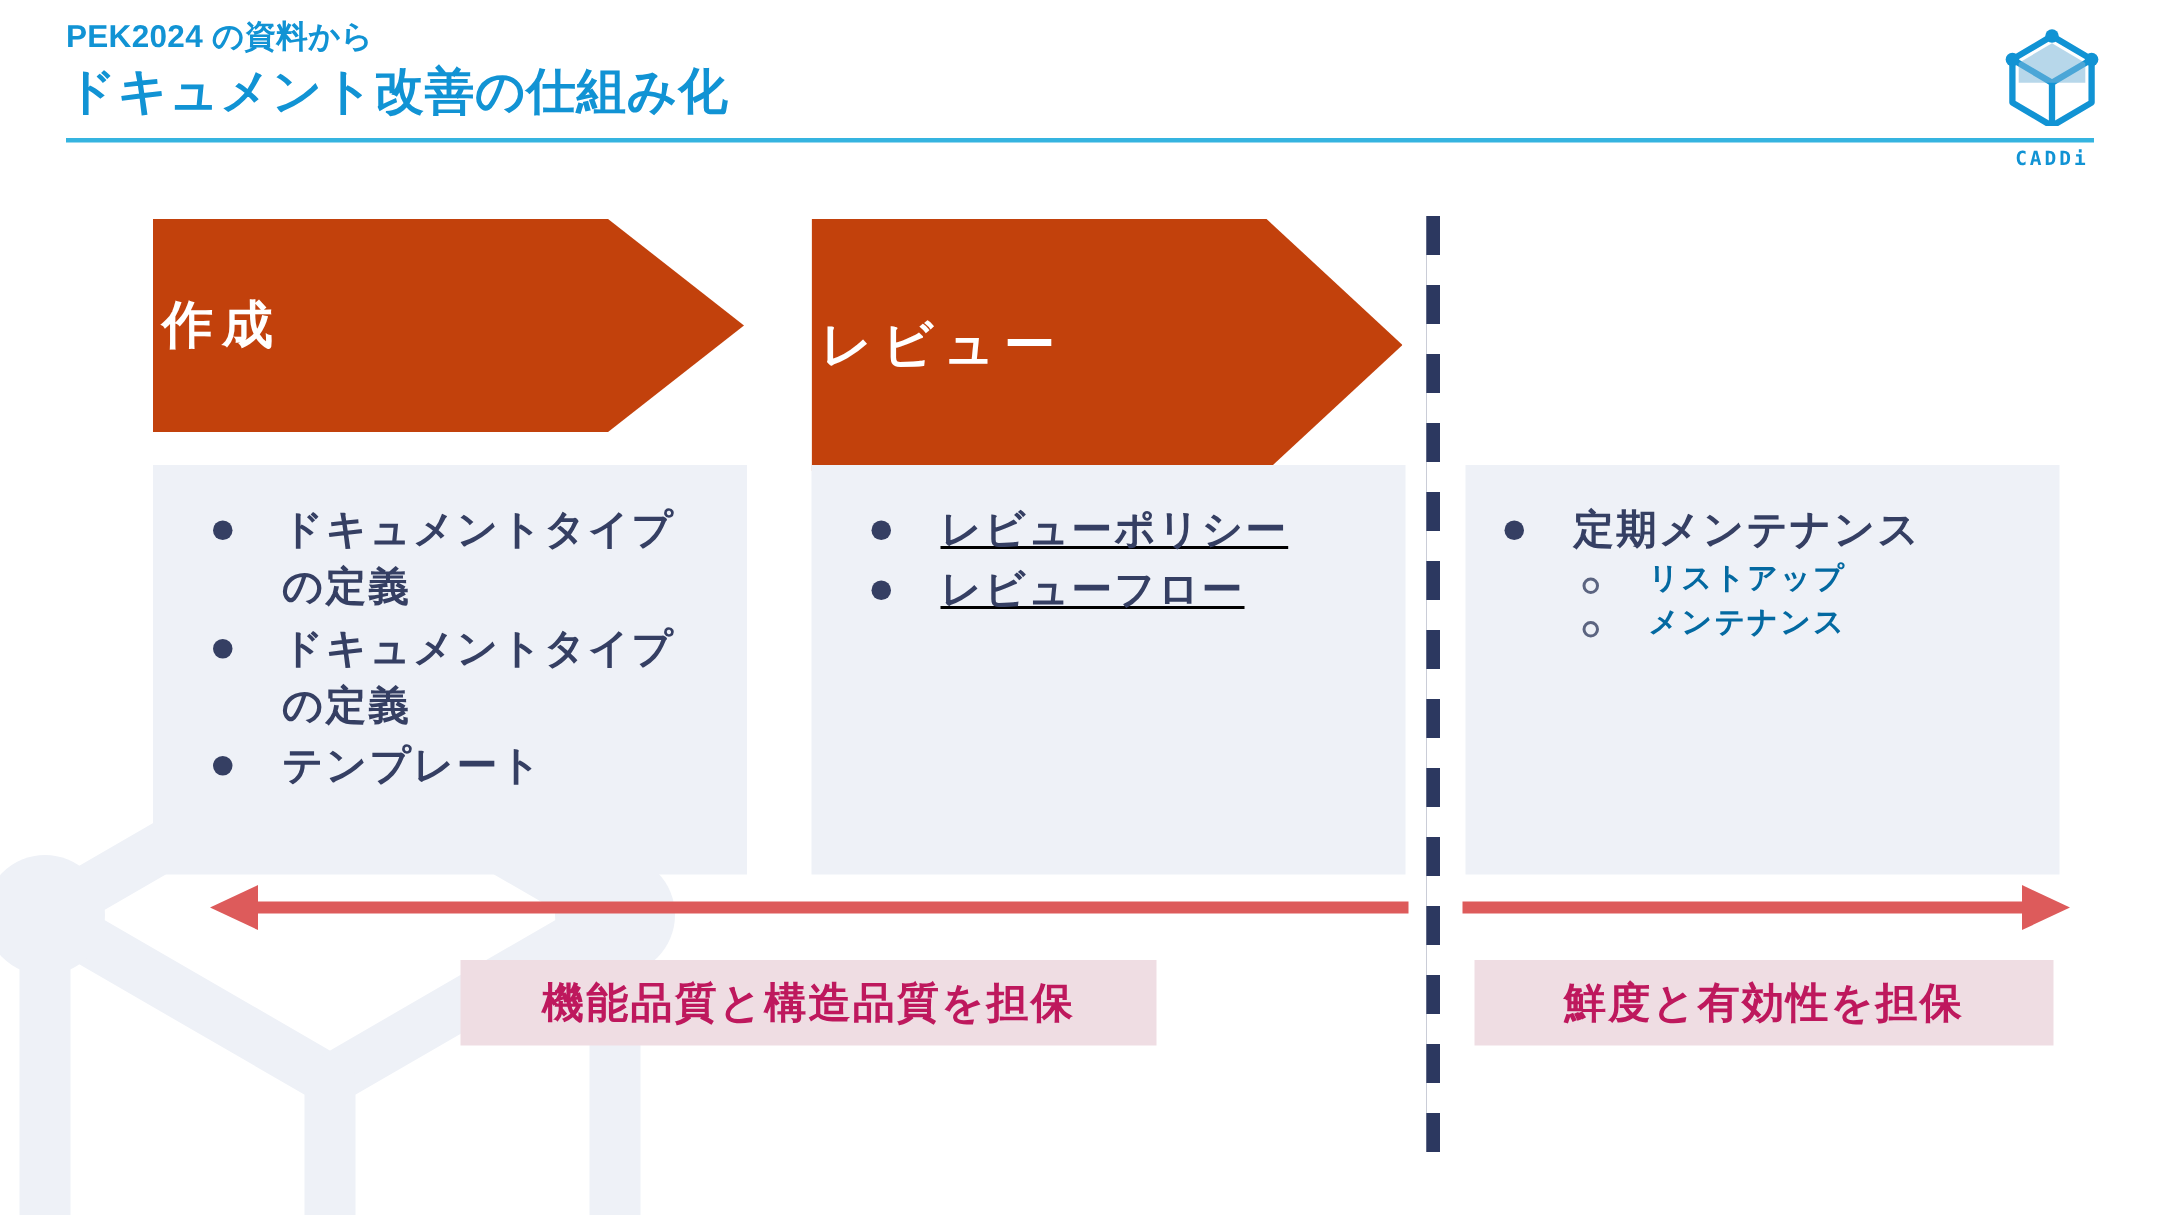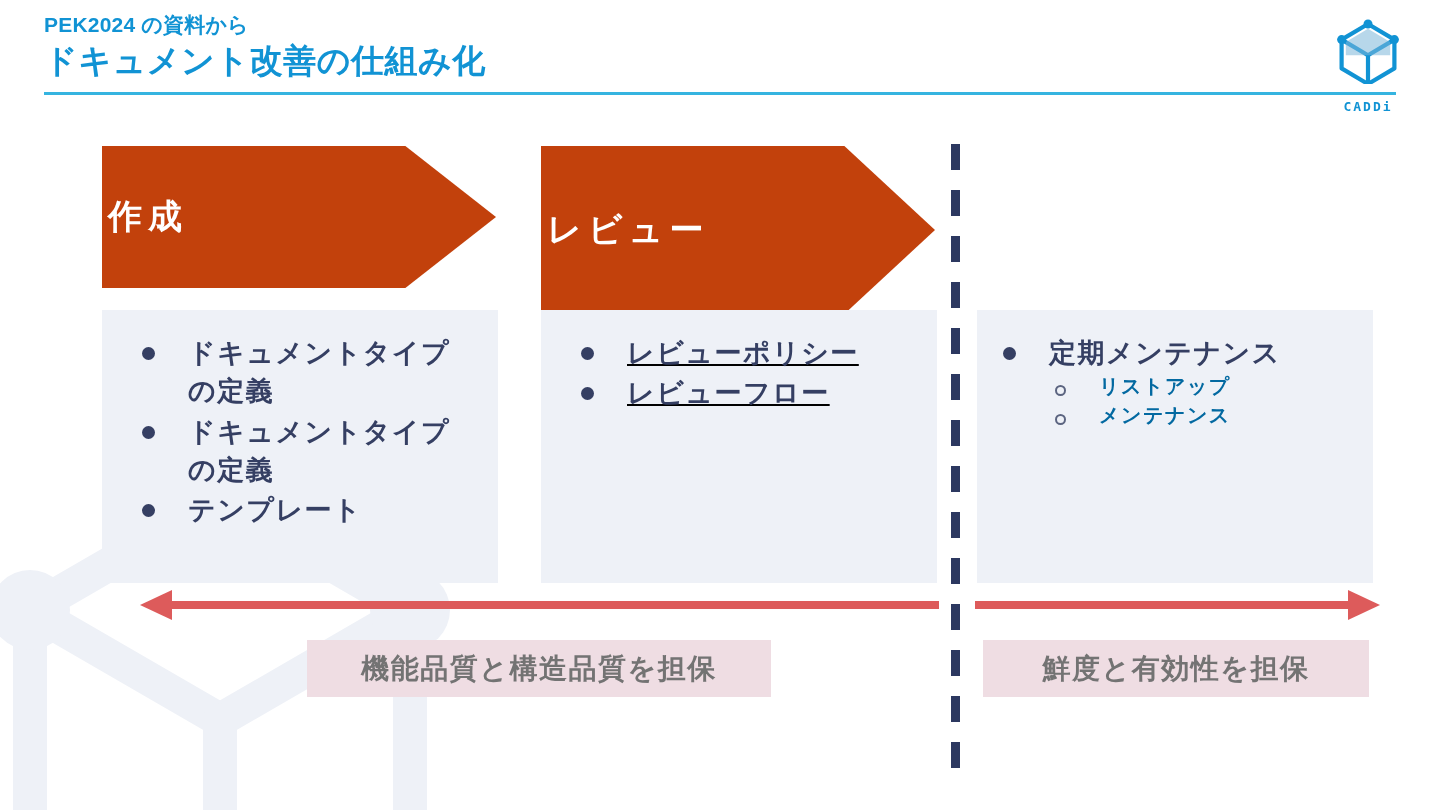--- a/index.html
+++ b/index.html
@@ -236,21 +236,21 @@
     left: 1348px; top: 590px;
     border-top: 15px solid transparent;
     border-bottom: 15px solid transparent;
     border-left: 32px solid #dd5b5b;
   }
 
   
   .caption {
     position: absolute;
     background: #efdde3;
-    color: #737373;
+    color: #be185d;
     font-size: 28px;
     font-weight: bold;
     letter-spacing: 1.5px;
     display: flex;
     align-items: center;
     justify-content: center;
     box-sizing: border-box;
     z-index: 3;
     white-space: nowrap;
   }

